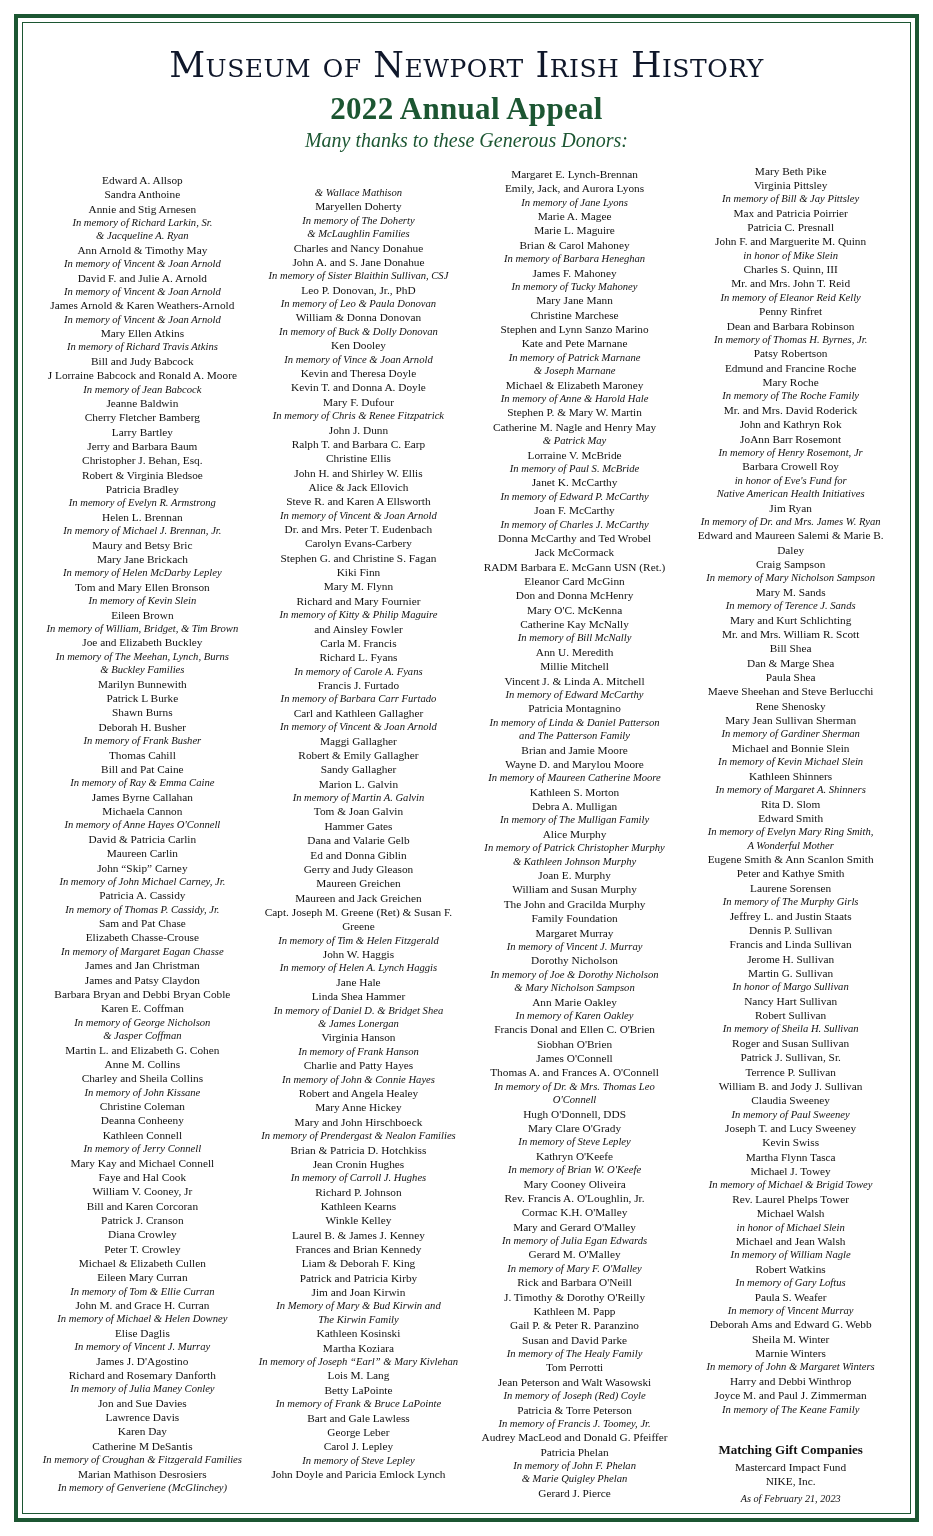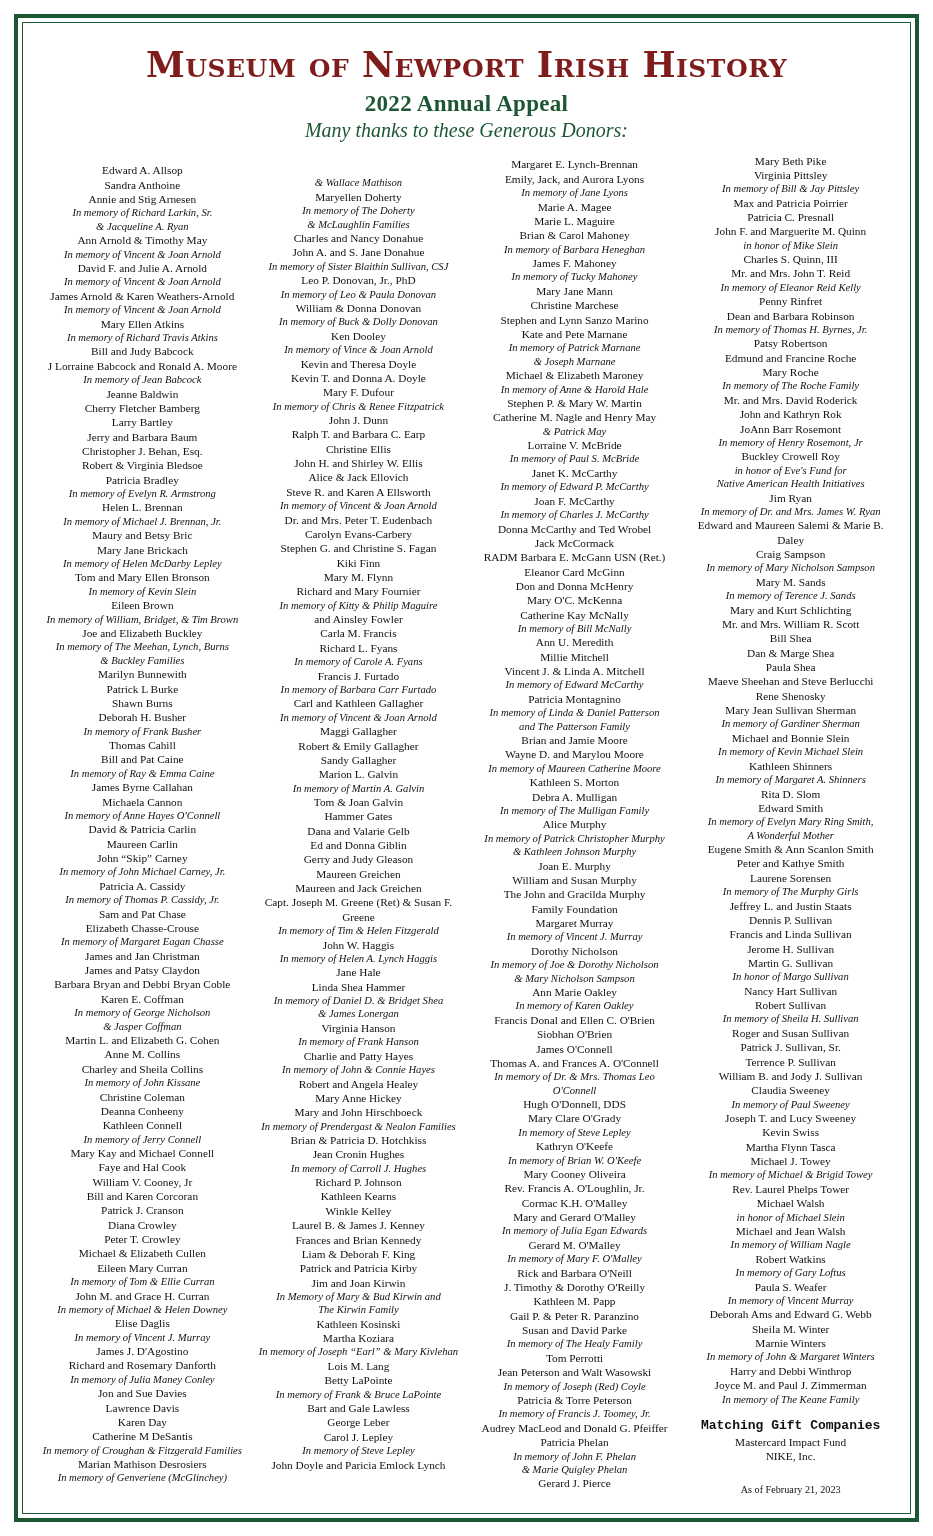--- a/index.html
+++ b/index.html
@@ -42,32 +42,32 @@
   .content {
     position: relative;
     z-index: 2;
     padding: 20px 26px 10px 26px;
   }
   .masthead {
     text-align: center;
   }
   .museum-title {
     font-family: "DejaVu Serif", serif;
-    font-weight: bold;
+    font-weight: normal;
     font-size: 35px;
     letter-spacing: 0.5px;
-    color: #7f1d1d;
+    color: #0f172a;
     font-variant: small-caps;
     margin: 12px 0 6px 0;
     line-height: 1.1;
   }
   .appeal-title {
     font-family: "Liberation Serif", serif;
     font-weight: bold;
-    font-size: 23px;
+    font-size: 31px;
     color: #1c5632;
     margin: 4px 0 2px 0;
     letter-spacing: 0.3px;
   }
   .appeal-sub {
     font-family: Liberation Serif, serif;
     font-style: italic;
     font-size: 20px;
     color: #1c5632;
     margin: 0 0 12px 0;
@@ -87,29 +87,29 @@
     line-height: 1.27;
     color: #111111;
   }
   .entry.italic {
     font-style: italic;
     font-size: 10.6px;
   }
   .matching-head {
     font-weight: bold;
     font-size: 13px;
-    margin-top: 12px;
+    margin-top: 26px;
     margin-bottom: 2px;
     color: #111111;
-    font-family: Liberation Mono, monospace;
   }
   .asof {
     font-size: 10.2px;
-    margin-top: 20px;
+    margin-top: 4px;
     color: #111111;
+    font-style: italic;
   }
 </style>
 </head>
 <body>
 
 <div class="page">
   <div class="outer-border"></div>
   <div class="inner-border"></div>
 
   <div class="content">
@@ -420,21 +420,21 @@
           <div class="entry">Dean and Barbara Robinson</div>
           <div class="entry italic">In memory of Thomas H. Byrnes, Jr.</div>
           <div class="entry">Patsy Robertson</div>
           <div class="entry">Edmund and Francine Roche</div>
           <div class="entry">Mary Roche</div>
           <div class="entry italic">In memory of The Roche Family</div>
           <div class="entry">Mr. and Mrs. David Roderick</div>
           <div class="entry">John and Kathryn Rok</div>
           <div class="entry">JoAnn Barr Rosemont</div>
           <div class="entry italic">In memory of Henry Rosemont, Jr</div>
-          <div class="entry">Buckley Crowell Roy</div>
+          <div class="entry">Barbara Crowell Roy</div>
           <div class="entry italic">in honor of Eve's Fund for</div>
           <div class="entry italic">Native American Health Initiatives</div>
           <div class="entry">Jim Ryan</div>
           <div class="entry italic">In memory of Dr. and Mrs. James W. Ryan</div>
           <div class="entry">Edward and Maureen Salemi &amp; Marie B. Daley</div>
           <div class="entry">Craig Sampson</div>
           <div class="entry italic">In memory of Mary Nicholson Sampson</div>
           <div class="entry">Mary M. Sands</div>
           <div class="entry italic">In memory of Terence J. Sands</div>
           <div class="entry">Mary and Kurt Schlichting</div>

